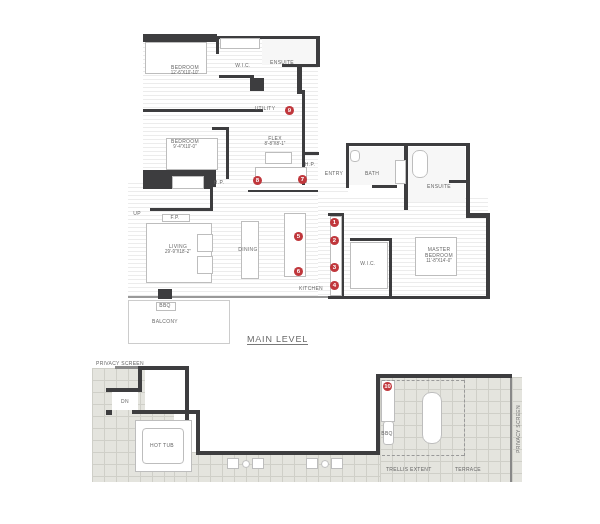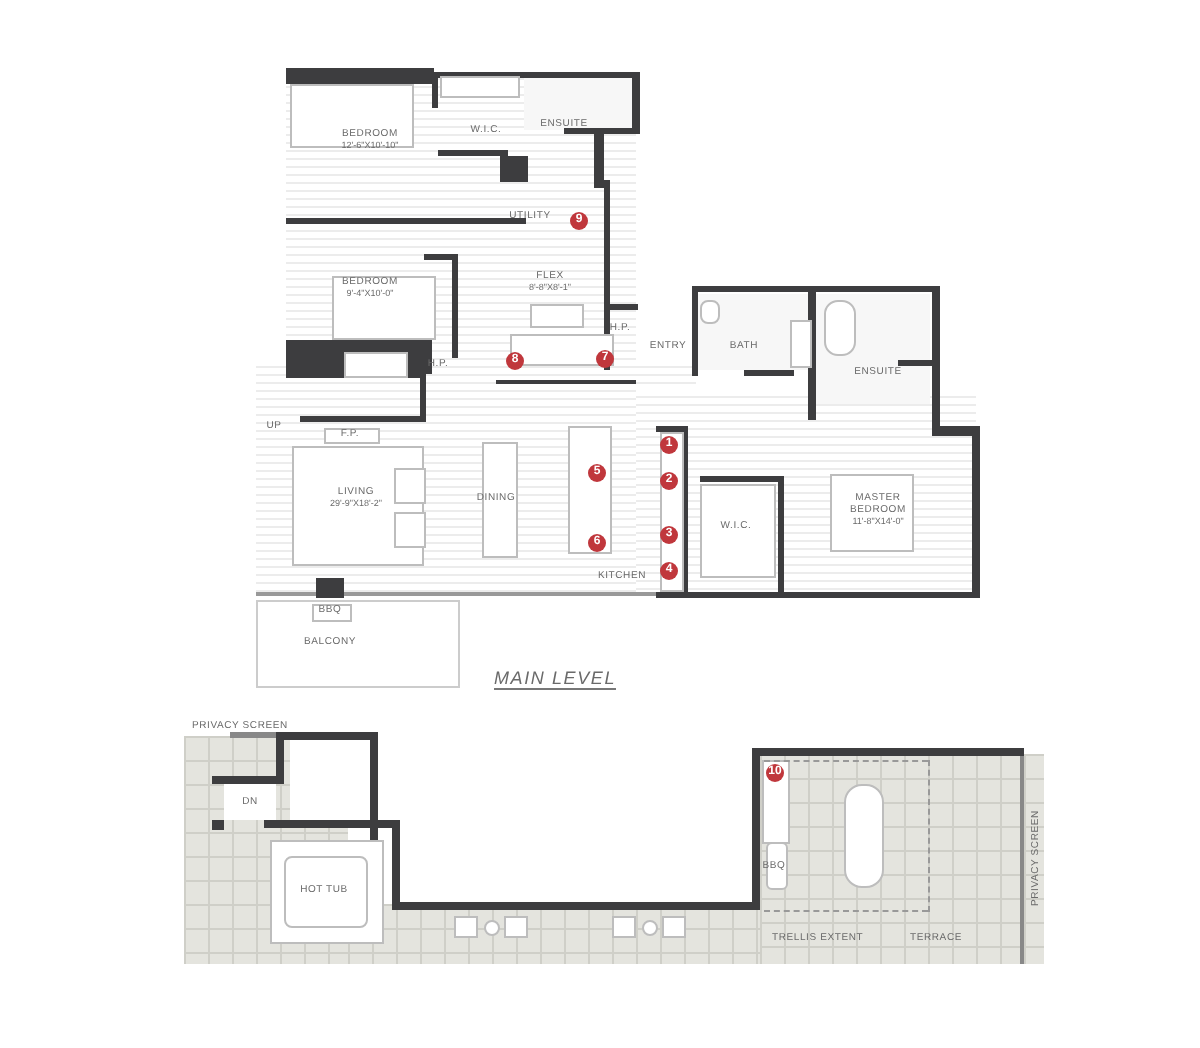--- a/index.html
+++ b/index.html
@@ -108,21 +108,21 @@
   <div class="marker" style="left:330px;top:218px;">1</div>
   <div class="marker" style="left:330px;top:236px;">2</div>
   <div class="marker" style="left:330px;top:263px;">3</div>
   <div class="marker" style="left:330px;top:281px;">4</div>
   <div class="marker" style="left:294px;top:232px;">5</div>
   <div class="marker" style="left:294px;top:267px;">6</div>
   <div class="marker" style="left:298px;top:175px;">7</div>
   <div class="marker" style="left:253px;top:176px;">8</div>
   <div class="marker" style="left:285px;top:106px;">9</div>
 
-  <div class="title" style="left:247px;top:334px;font-style:italic;">MAIN LEVEL</div>
+  <div class="title" style="left:247px;top:334px;">MAIN LEVEL</div>
 </div>
 
 <div>
   <div class="tile" style="left:92px;top:368px;width:82px;height:114px;"></div>
   <div class="tile" style="left:174px;top:452px;width:215px;height:30px;"></div>
   <div class="tile" style="left:380px;top:377px;width:142px;height:105px;"></div>
 
   <div class="wall" style="left:115px;top:366px;width:40px;height:3px;background:#888;"></div>
   <div class="wall" style="left:138px;top:366px;width:50px;height:4px;"></div>
   <div class="wall" style="left:185px;top:366px;width:4px;height:56px;"></div>

